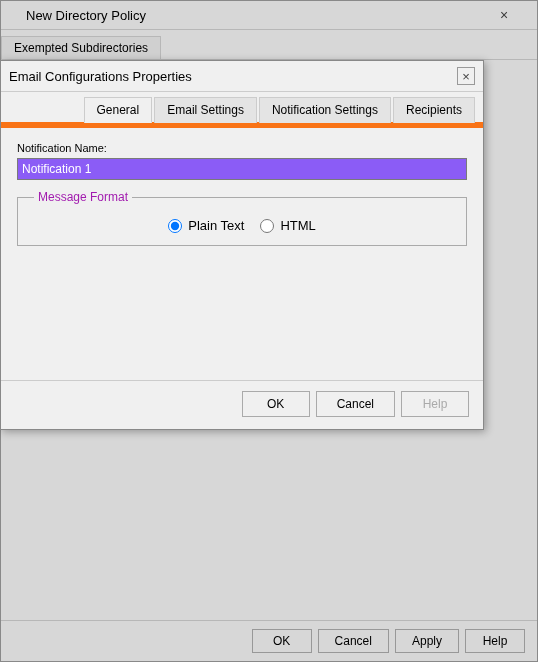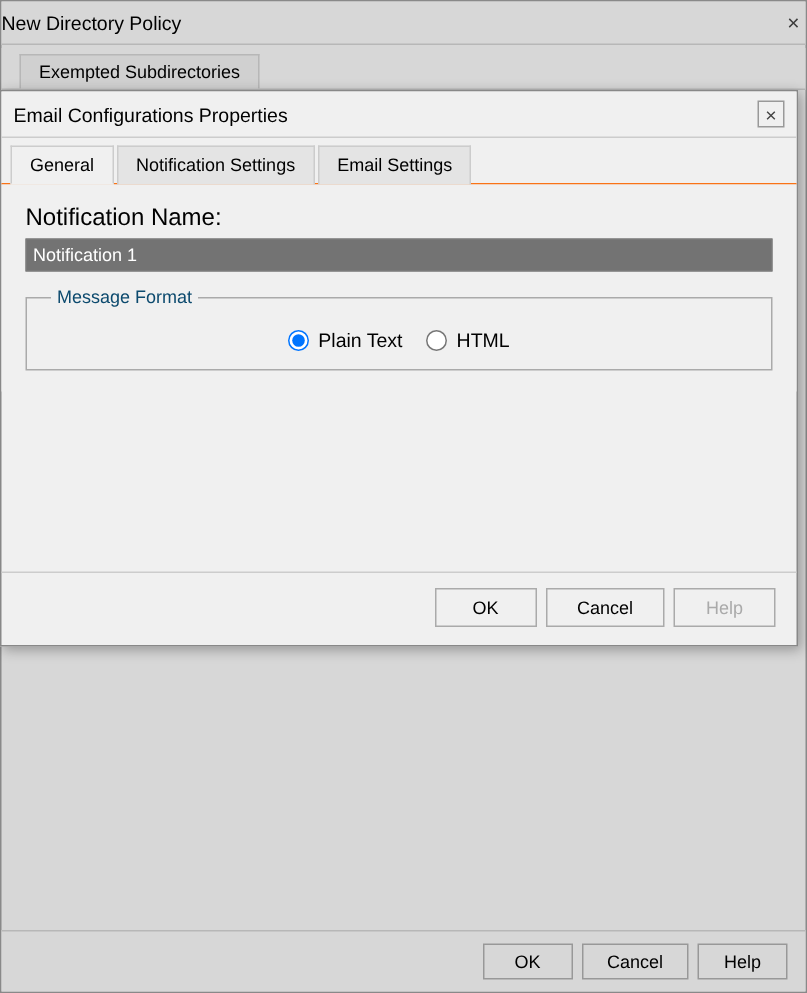--- a/index.html
+++ b/index.html
@@ -24,21 +24,21 @@
       top: 0;
       left: 0;
       width: 538px;
       height: 662px;
       background: #f0f0f0;
       border: 1px solid #999;
     }
 
     .bg-window-titlebar {
       background: #f0f0f0;
-      padding: 6px 0;
+      padding: 6px 25px;
       display: flex;
       justify-content: space-between;
       align-items: center;
       border-bottom: 1px solid #ccc;
     }
 
     .bg-window-title {
       font-size: 13px;
       color: #000;
     }
@@ -52,21 +52,21 @@
       font-size: 14px;
       color: #444;
       display: flex;
       align-items: center;
       justify-content: center;
     }
 
     .bg-tabs-bar {
       display: flex;
       background: #f0f0f0;
-      padding: 4px 12px 0;
+      padding: 4px 0 0;
       border-bottom: 1px solid #ccc;
       margin-top: 2px;
     }
 
     .bg-tab {
       padding: 4px 12px;
       border: 1px solid #ccc;
       border-bottom: none;
       background: #e8e8e8;
       font-size: 12px;
@@ -109,21 +109,21 @@
       width: 100%;
       height: 100%;
       background: rgba(0,0,0,0.1);
     }
 
     
     .modal {
       position: absolute;
       top: 60px;
       left: 0px;
-      width: 532px;
+      width: 484px;
       background: #f0f0f0;
       border: 1px solid #888;
       box-shadow: 2px 2px 8px rgba(0,0,0,0.3);
     }
 
     .modal-titlebar {
       background: #f0f0f0;
       padding: 6px 8px;
       display: flex;
       justify-content: space-between;
@@ -149,21 +149,22 @@
       align-items: center;
       justify-content: center;
       background: #f0f0f0;
     }
 
     
     .tabs-bar {
       display: flex;
       padding: 4px 6px 0;
       background: #f0f0f0;
-      border-bottom: 1px solid #f97316;
+      border-bottom: 6px solid #f97316;
+      justify-content: flex-end;
     }
 
     .tab {
       padding: 5px 12px;
       border: 1px solid #ccc;
       background: #e4e4e4;
       cursor: pointer;
       margin-right: 2px;
       font-size: 12px;
       border-bottom: none;
@@ -184,34 +185,34 @@
       background: #f0f0f0;
     }
 
     .form-group {
       margin-bottom: 10px;
     }
 
     .form-label {
       display: block;
       margin-bottom: 4px;
-      font-size: 16px;
+      font-size: 11px;
       color: #000;
     }
 
     .form-input {
       width: 100%;
       padding: 3px 4px;
       border: 1px solid #7a7a7a;
       background: #fff;
       font-size: 12px;
     }
 
     .form-input.selected-blue {
-      background: #737373;
+      background: #8b5cf6;
       color: #fff;
       border: 1px solid #7a7a7a;
     }
 
     .form-textarea {
       width: 100%;
       height: 80px;
       padding: 3px 4px;
       border: 1px solid #7a7a7a;
       background: #fff;
@@ -221,21 +222,21 @@
 
     .fieldset-group {
       border: 1px solid #aaa;
       padding: 8px 16px 12px;
       margin-top: 8px;
     }
 
     .fieldset-legend {
       font-size: 12px;
       padding: 0 4px;
-      color: #0c4a6e;
+      color: #a21caf;
     }
 
     .radio-group {
       display: flex;
       gap: 16px;
       justify-content: center;
       margin-top: 6px;
     }
 
     .radio-label {
@@ -284,36 +285,38 @@
     <span class="bg-window-title">New Directory Policy</span>
     <button class="bg-window-close">×</button>
   </div>
   <div class="bg-tabs-bar">
     <div class="bg-tab">Exempted Subdirectories</div>
   </div>
 
   <div class="bg-bottom-bar">
     <button class="btn-small">OK</button>
     <button class="btn-small">Cancel</button>
+    <button class="btn-small">Apply</button>
     <button class="btn-small">Help</button>
   </div>
 </div>
 
 <div class="modal-overlay"></div>
 
 <div class="modal">
   <div class="modal-titlebar">
     <span class="modal-title">Email Configurations Properties</span>
     <button class="modal-close-btn">×</button>
   </div>
 
   <div class="tabs-bar">
     <div class="tab active">General</div>
+    <div class="tab">Email Settings</div>
     <div class="tab">Notification Settings</div>
-    <div class="tab">Email Settings</div>
+    <div class="tab">Recipients</div>
   </div>
 
   <div class="tab-content">
 
     <div class="form-group">
       <label class="form-label">Notification Name:</label>
       <input class="form-input selected-blue" type="text" value="Notification 1" style="">
     </div>
 
 

